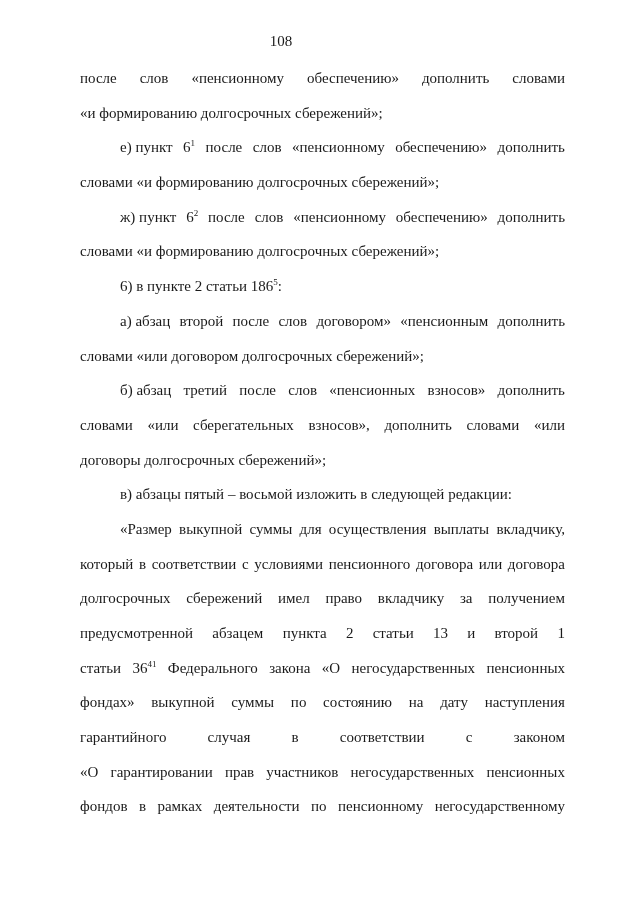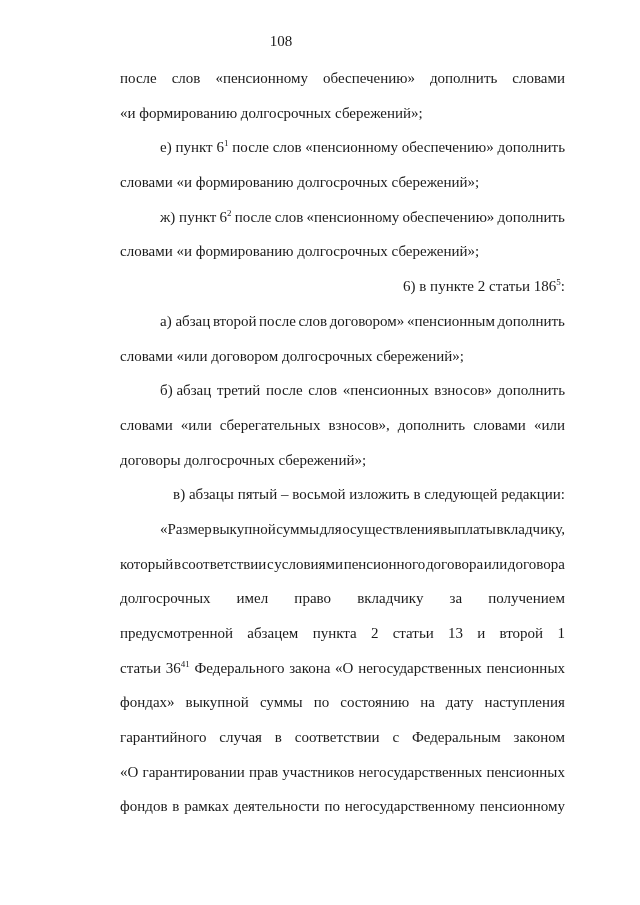--- a/index.html
+++ b/index.html
@@ -1,22 +1,22 @@
 <!DOCTYPE html>
 <html><head>
   <meta charset="utf-8">
   <style>
     html, body { margin: 0; padding: 0; background: #ffffff; }
     body { width: 640px; height: 905px; position: relative; overflow: hidden;
       font-family: "Liberation Serif", "DejaVu Serif", serif; color: #1a1a1a; }
     .page-num { position: absolute; top: 33px; left: 0; width: 562px; text-align: center; font-size: 15px; }
     .content { position: absolute; top: 67px; left: 80px; width: 485px; }
-    .line { height: 34.7px; line-height: 22px; font-size: 15px; white-space: nowrap; margin-left: 40px; }
+    .line { height: 34.7px; line-height: 22px; font-size: 15px; white-space: nowrap; }
     .just { display: flex; justify-content: space-between; }
-    .indent { padding-left: 40px; text-align: right; }
+    .indent { padding-left: 40px; }
     sup { font-size: 9px; line-height: 0; vertical-align: 6px; }
   </style>
 </head>
 <body>
 
 <div class="page-num">108</div>
 <div class="content" id="body">
     <div class="line just">
       <span>после</span>
       <span>слов</span>
@@ -92,20 +92,21 @@
       <span>соответствии</span>
       <span>с</span>
       <span>условиями</span>
       <span>пенсионного</span>
       <span>договора</span>
       <span>или</span>
       <span>договора</span>
     </div>
     <div class="line just">
       <span>долгосрочных</span>
+      <span>сбережений</span>
       <span>имел</span>
       <span>право</span>
       <span>вкладчику</span>
       <span>за</span>
       <span>получением</span>
     </div>
     <div class="line just">
       <span>предусмотренной</span>
       <span>абзацем</span>
       <span>пункта</span>
@@ -134,33 +135,32 @@
       <span>на</span>
       <span>дату</span>
       <span>наступления</span>
     </div>
     <div class="line just">
       <span>гарантийного</span>
       <span>случая</span>
       <span>в</span>
       <span>соответствии</span>
       <span>с</span>
-      <span>Федеральным</span>
       <span>законом</span>
     </div>
     <div class="line just">
       <span>«О</span>
       <span>гарантировании</span>
       <span>прав</span>
       <span>участников</span>
       <span>негосударственных</span>
       <span>пенсионных</span>
     </div>
     <div class="line just">
       <span>фондов</span>
       <span>в</span>
       <span>рамках</span>
       <span>деятельности</span>
       <span>по</span>
+      <span>пенсионному</span>
       <span>негосударственному</span>
-      <span>пенсионному</span>
     </div>
   </div>
 
 </body></html>

